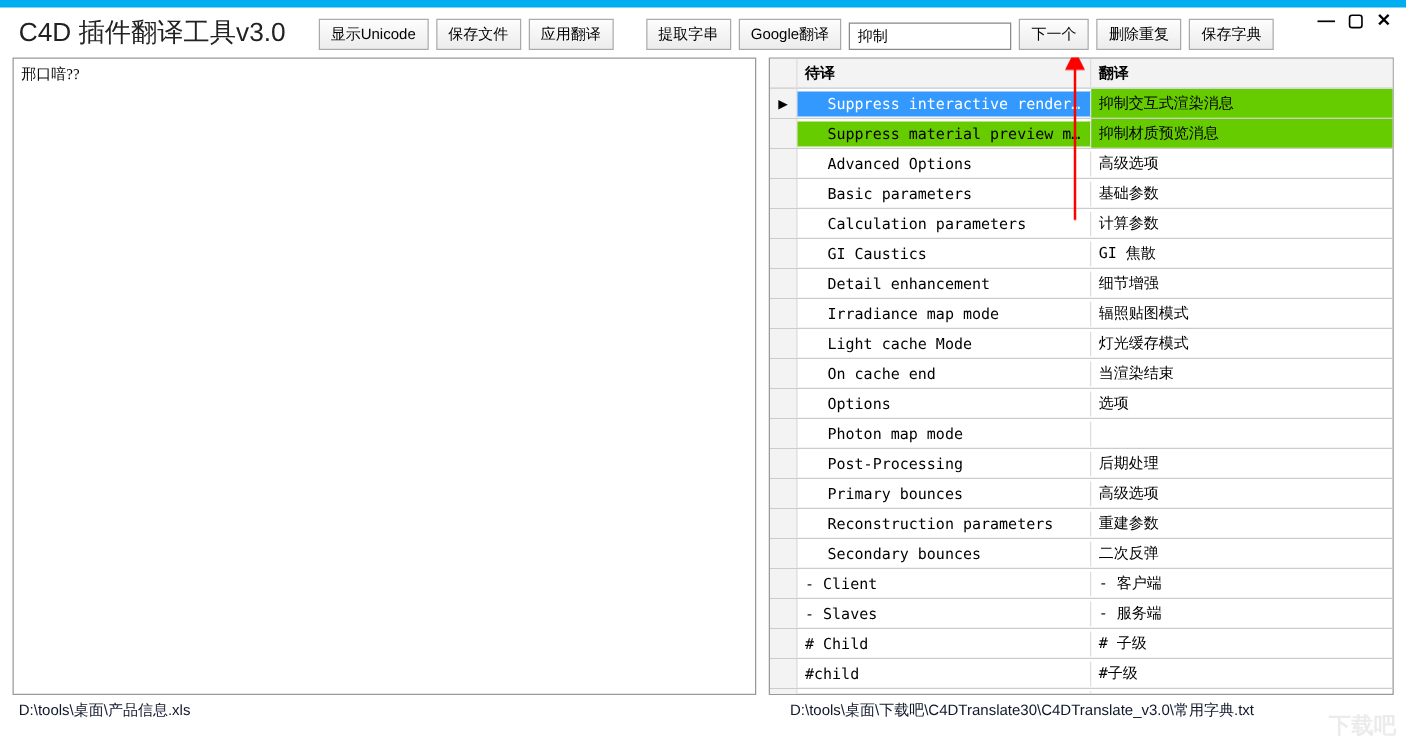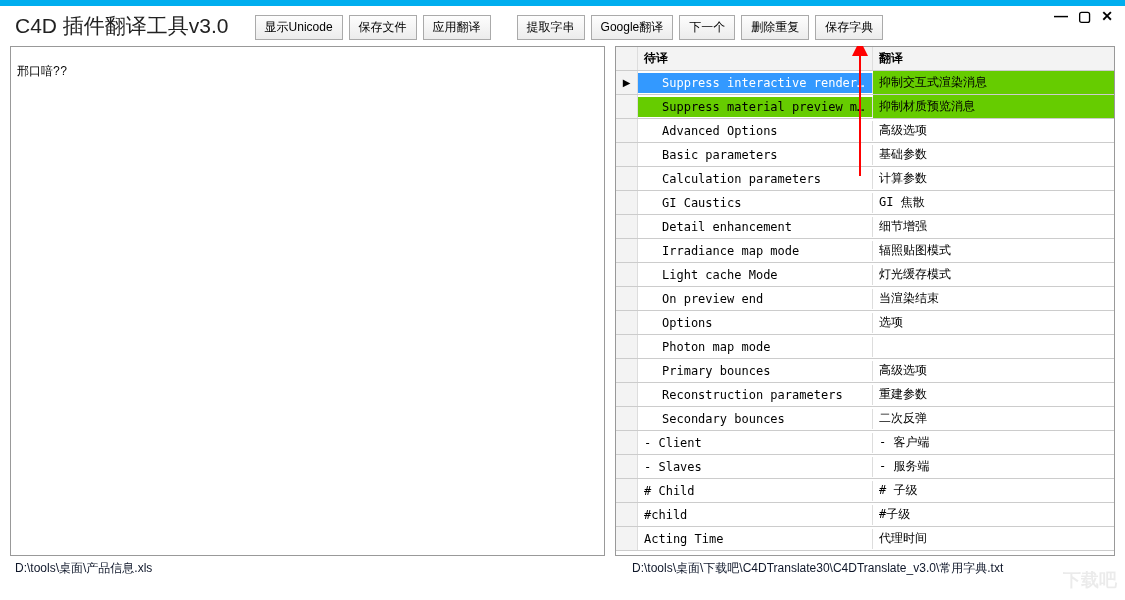--- a/index.html
+++ b/index.html
@@ -59,22 +59,22 @@
   .content {
     display: flex;
     padding: 0 10px;
     gap: 10px;
     height: 510px;
   }
   .left-pane {
     flex: 1;
     border: 1px solid #999;
     background: #fff;
-    padding: 16px 6px;
-    font-family: Liberation Mono, monospace;
+    padding: 4px 6px;
+    font-family: Liberation Serif, serif;
     font-size: 12px;
     overflow: auto;
   }
   .right-pane {
     width: 500px;
     border: 1px solid #999;
     background: #fff;
     display: flex;
     flex-direction: column;
     position: relative;
@@ -162,20 +162,21 @@
 </div>
 
 <div class="topbar">
   <div class="app-title">C4D 插件翻译工具v3.0</div>
   <button class="btn">显示Unicode</button>
   <button class="btn">保存文件</button>
   <button class="btn">应用翻译</button>
   <div class="gap"></div>
   <button class="btn">提取字串</button>
   <button class="btn">Google翻译</button>
+  <input class="search-input" value="抑制" style="">
   <button class="btn">下一个</button>
   <button class="btn">删除重复</button>
   <button class="btn">保存字典</button>
 </div>
 
 <div class="content">
   <div class="left-pane">邢口喑??</div>
 
   <div class="right-pane">
     <div class="table-hdr">
@@ -224,31 +225,36 @@
           <div class="col-src">Irradiance map mode</div>
           <div class="col-trn">辐照贴图模式</div>
         </div>
         <div class="row">
           <div class="sel-col"></div>
           <div class="col-src">Light cache Mode</div>
           <div class="col-trn">灯光缓存模式</div>
         </div>
         <div class="row">
           <div class="sel-col"></div>
-          <div class="col-src">On preview end</div>
+          <div class="col-src">On cache end</div>
           <div class="col-trn">当渲染结束</div>
         </div>
         <div class="row">
           <div class="sel-col"></div>
           <div class="col-src">Options</div>
           <div class="col-trn">选项</div>
         </div>
         <div class="row">
           <div class="sel-col"></div>
           <div class="col-src">Photon map mode</div>
+        </div>
+        <div class="row">
+          <div class="sel-col"></div>
+          <div class="col-src">Post-Processing</div>
+          <div class="col-trn">后期处理</div>
         </div>
         <div class="row">
           <div class="sel-col"></div>
           <div class="col-src">Primary bounces</div>
           <div class="col-trn">高级选项</div>
         </div>
         <div class="row">
           <div class="sel-col"></div>
           <div class="col-src">Reconstruction parameters</div>
           <div class="col-trn">重建参数</div>

